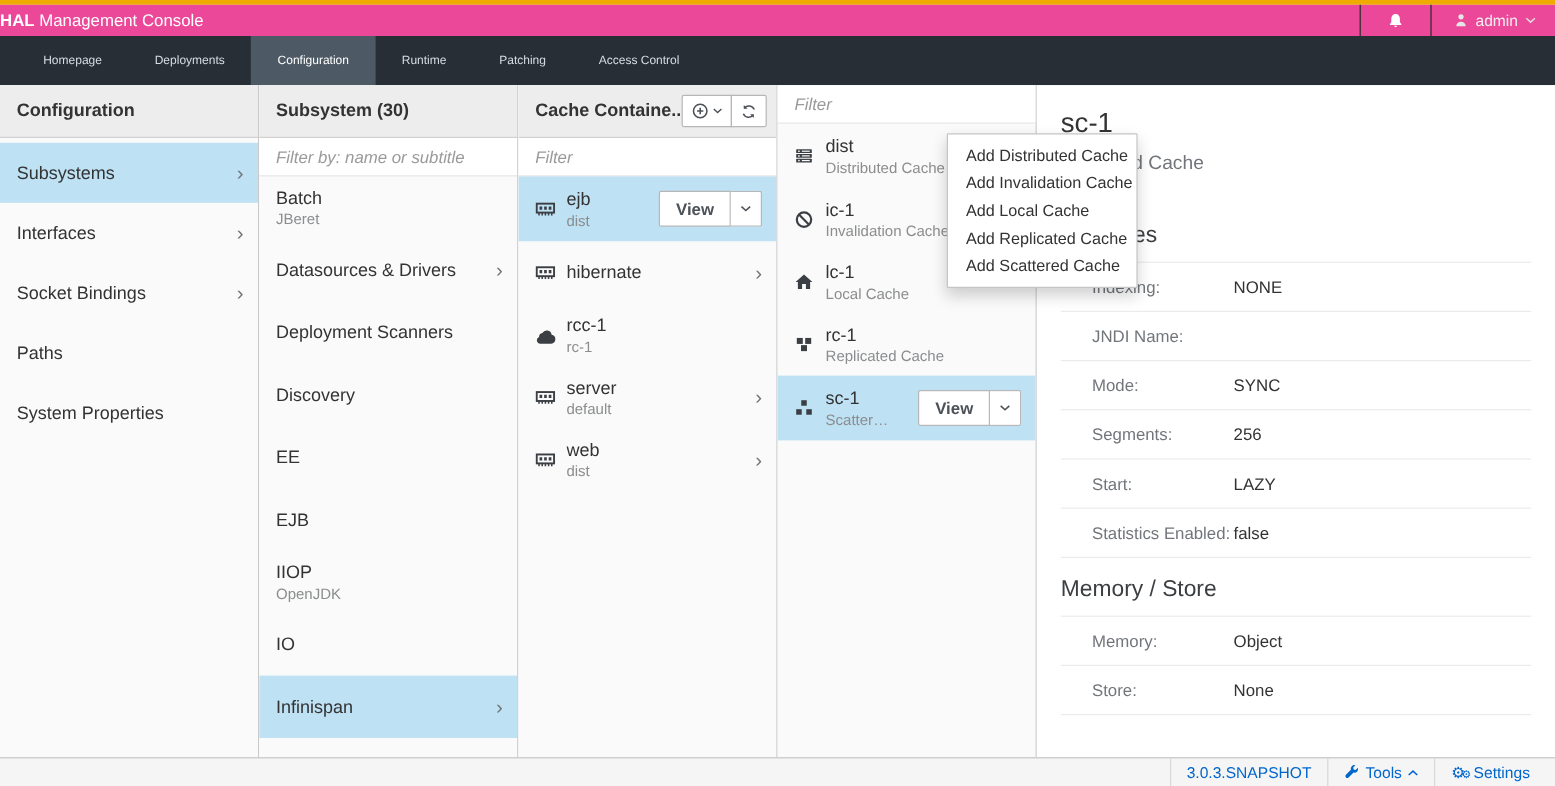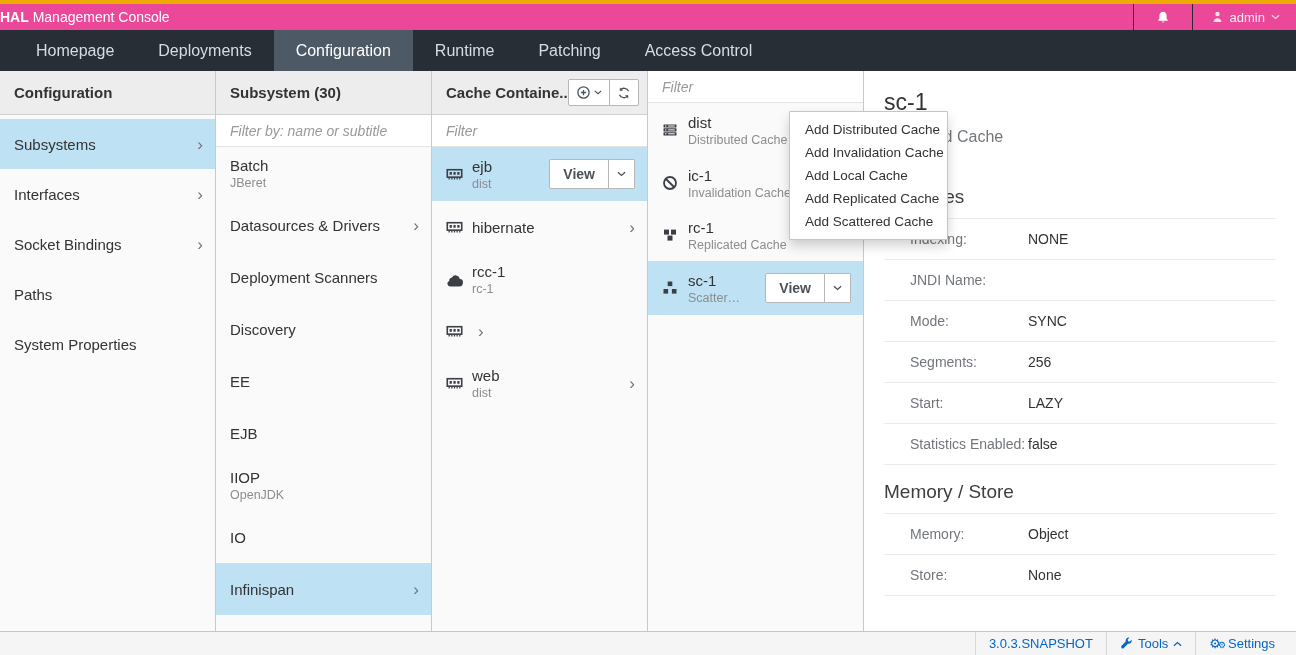--- a/index.html
+++ b/index.html
@@ -15,21 +15,21 @@
   .brand .b { font-weight:800; }
   .mast-right { display:flex; align-items:stretch; height:26px; }
   .bell-box { display:flex; align-items:center; padding:0 22px;
     border-left:1px solid #2a2a2a; border-right:1px solid #2a2a2a; cursor:pointer; }
   .user-menu { display:flex; align-items:center; gap:6px; padding:0 16px 0 18px;
     font-size:13px; color:#eee; cursor:pointer; }
 
   
   .nav { height:41px; background:#272e35; display:flex; padding-left:14px; }
   .nav-tab { display:flex; align-items:center; padding:0 22px; color:#d7dde2;
-    font-size:16px; cursor:pointer; }
+    font-size:10px; cursor:pointer; }
   .nav-tab.active { background:#4d5a66; color:#fff; }
 
   
   .main { position:absolute; top:71px; bottom:24px; left:0; right:0; display:flex; }
   .col { width:216px; flex:0 0 216px; background:#fafafa; border-right:1px solid #c9c9c9;
     overflow:hidden; }
   .col-header { height:44px; background:#ededed; border-bottom:1px solid #d1d1d1;
     display:flex; align-items:center; padding:0 8px 0 14px; }
   .col-title { font-size:15px; font-weight:700; color:#333; white-space:nowrap;
     overflow:hidden; flex:1; }
@@ -318,20 +318,24 @@
           </div>
         </div>
         <div class="item">
           <span class="iico">
             <svg width="17" height="17" viewBox="0 0 16 16">
                 <rect x="1.2" y="3.5" width="13.6" height="7" fill="none" stroke="#3b3f44" stroke-width="1.5"></rect>
                 <path d="M3 10.5v2.2M5.5 10.5v2.2M8 10.5v2.2M10.5 10.5v2.2M13 10.5v2.2" stroke="#3b3f44" stroke-width="1.2"></path>
                 <path d="M3.4 5.7h2.1v2.5H3.4zM7 5.7h2.1v2.5H7zM10.6 5.7h2.1v2.5h-2.1z" fill="#3b3f44"></path>
               </svg>
           </span>
+          <div class="txt">
+            <div class="t">server</div>
+            <div class="s">default</div>
+          </div>
           <span class="chev">›</span>
         </div>
         <div class="item">
           <span class="iico">
             <svg width="17" height="17" viewBox="0 0 16 16">
                 <rect x="1.2" y="3.5" width="13.6" height="7" fill="none" stroke="#3b3f44" stroke-width="1.5"></rect>
                 <path d="M3 10.5v2.2M5.5 10.5v2.2M8 10.5v2.2M10.5 10.5v2.2M13 10.5v2.2" stroke="#3b3f44" stroke-width="1.2"></path>
                 <path d="M3.4 5.7h2.1v2.5H3.4zM7 5.7h2.1v2.5H7zM10.6 5.7h2.1v2.5h-2.1z" fill="#3b3f44"></path>
               </svg>
           </span>
@@ -375,20 +379,31 @@
         <div class="item">
           <span class="iico">
             <svg width="16" height="16" viewBox="0 0 16 16">
                 <circle cx="8" cy="8" r="6" fill="none" stroke="#3b3f44" stroke-width="1.8"></circle>
                 <path d="M4 4l8 8" stroke="#3b3f44" stroke-width="1.8"></path>
               </svg>
           </span>
           <div class="txt">
             <div class="t">ic-1</div>
             <div class="s">Invalidation Cache</div>
+          </div>
+        </div>
+        <div class="item">
+          <span class="iico">
+            <svg width="16" height="16" viewBox="0 0 16 16">
+                <path d="M8 1.8L15 8h-1.9v5.8H9.6V9.6H6.4v4.2H2.9V8H1z" fill="#3b3f44"></path>
+              </svg>
+          </span>
+          <div class="txt">
+            <div class="t">lc-1</div>
+            <div class="s">Local Cache</div>
           </div>
         </div>
         <div class="item">
           <span class="iico">
             <svg width="16" height="16" viewBox="0 0 16 16">
                 <g fill="#3b3f44">
                   <rect x="2" y="2.6" width="5" height="5"></rect>
                   <rect x="9" y="2.6" width="5" height="5"></rect>
                   <rect x="5.5" y="8.6" width="5" height="5"></rect>
                 </g>

